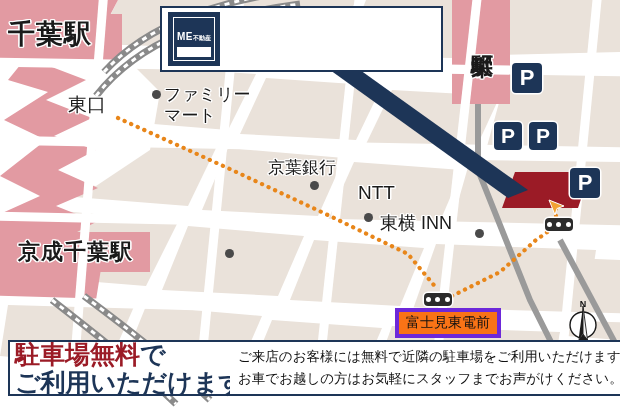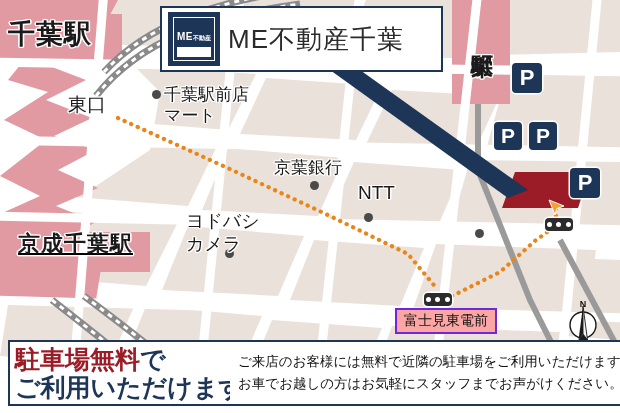--- a/index.html
+++ b/index.html
@@ -70,21 +70,21 @@
 
   
   #compass{position:absolute;left:566px;top:300px;width:34px;height:44px;}
   #compass .n{
     position:absolute;top:-1px;left:50%;transform:translateX(-50%);
     font-size:9px;font-weight:700;color:#111;
   }
 
   
   #banner{
-    position:absolute;left:8px;top:340px;width:604px;height:66px;
+    position:absolute;left:8px;top:340px;width:604px;height:56px;
     box-sizing:border-box;z-index:60;display:flex;align-items:stretch;
   }
   #banner-left{
     position:relative;width:222px;box-sizing:border-box;
     border:2.5px solid #1d3557;border-right:none;background:#fff;
     display:flex;flex-direction:column;justify-content:center;padding-left:5px;
   }
   #banner-right{
     position:relative;flex:1;box-sizing:border-box;
     border:2.5px solid #1d3557;border-left:none;background:#fff;
@@ -204,47 +204,44 @@
   </svg>
 
   <div class="lbl" style="left:8px;top:20px;font-size:27px;">
     <span class="poi" style="position:static;font-size:27px;letter-spacing:1px;">千葉駅</span>
   </div>
 
   <div class="lbl" style="left:462px;top:18px;font-size:22px;width:40px;text-align:center;line-height:1.18;">
     <span class="poi" style="position:static;font-size:22px;writing-mode:vertical-rl;">栄町駅</span>
   </div>
 
-  <div class="lbl" style="left:18px;top:232px;font-size:22px;text-decoration:underline;">
+  <div class="lbl" style="left:18px;top:240px;font-size:22px;">
     <span class="poi" style="position:static;font-size:22px;letter-spacing:1px;">京成千葉駅</span>
   </div>
 
   <div class="poi" style="left:68px;top:92px;font-size:19px;font-weight:400;">東口</div>
 
   <div class="poi-dot" style="left:152px;top:90px;"></div>
   <div class="poi" style="left:164px;top:84px;font-size:17px;font-weight:400;text-align:left;line-height:1.25;">
-    <span style="display:block;">千葉駅前店</span>
+    <span style="display:block;">ファミリー</span>
     <span style="display:block;text-align:left;">マート</span>
   </div>
 
   <div class="poi-dot" style="left:310px;top:181px;"></div>
-  <div class="poi" style="left:274px;top:156px;font-size:17px;font-weight:400;">京葉銀行</div>
+  <div class="poi" style="left:268px;top:156px;font-size:17px;font-weight:400;">京葉銀行</div>
 
   <div class="poi-dot" style="left:364px;top:213px;"></div>
   <div class="poi" style="left:358px;top:182px;font-size:19px;font-weight:400;">NTT</div>
 
   <div class="poi-dot" style="left:475px;top:229px;"></div>
   <div class="poi" style="left:380px;top:212px;font-size:18px;font-weight:400;line-height:1.3;">
+    <span style="display:block;">東横 INN</span>
   </div>
 
   <div class="poi-dot" style="left:225px;top:249px;"></div>
-  <div class="poi" style="left:186px;top:210px;font-size:18px;font-weight:400;line-height:1.3;">
-    <span style="display:block;">ヨドバシ</span>
-    <span style="display:block;">カメラ</span>
-  </div>
 
   <div class="p-icon" style="left:512px;top:63px;width:30px;height:30px;font-size:22px;line-height:30px;">P</div>
   <div class="p-icon" style="left:494px;top:122px;width:28px;height:28px;font-size:21px;line-height:28px;">P</div>
   <div class="p-icon" style="left:529px;top:122px;width:28px;height:28px;font-size:21px;line-height:28px;">P</div>
   <div class="p-icon" style="left:570px;top:168px;width:30px;height:30px;font-size:22px;line-height:30px;">P</div>
 
   <svg id="bldg-arrow" viewBox="0 0 18 18">
     <polygon points="1,1 16,7 9,9.5 7,16" fill="#f2a233" stroke="#ffffff" stroke-width="1"></polygon>
   </svg>
 
@@ -252,42 +249,41 @@
     <i></i>
       <i></i>
       <i></i>
   </div>
   <div class="signal" style="left:545px;top:218px;width:28px;height:13px;">
     <i></i>
       <i></i>
       <i></i>
   </div>
 
-  <div style="position:absolute;left:395px;top:308px;background:#fca5a5;border:2px solid #6d28d9;
+  <div style="position:absolute;left:395px;top:308px;background:#f97316;border:4px solid #6d28d9;
               padding:2px 7px;font-size:14px;color:#111;z-index:50;">富士見東電前</div>
 
   <div id="compass">
     <div class="n">N</div>
     <svg viewBox="0 0 34 44" width="34" height="44">
       <circle cx="17" cy="25" r="13" fill="#ffffff" stroke="#1a1a1a" stroke-width="1.4"></circle>
       <polygon points="17,6 21.5,40 17,34" fill="#f2f2f2" stroke="#1a1a1a" stroke-width="0.9"></polygon>
       <polygon points="17,6 12.5,40 17,34" fill="#1a1a1a"></polygon>
       <polygon points="17,34 21.5,40 12.5,40" fill="#1a1a1a"></polygon>
     </svg>
   </div>
 
   <div id="logo-box">
     <div id="logo-mark">
       <div id="logo-mark-inner"></div>
       <div id="logo-mark-text">
         <span>ME</span><span style="font-size:6px;letter-spacing:0;">不動産</span>
       </div>
       <div id="logo-mark-bar"></div>
     </div>
-    <div id="logo-text">ME不動産千葉</div>
   </div>
 
   <div id="banner">
     <div id="banner-left">
       <div class="bn-line1">
         <span class="bn-red">駐車場無料</span><span class="bn-navy">で</span>
       </div>
       <div class="bn-line2">ご利用いただけます</div>
     </div>
     <div id="banner-right">

